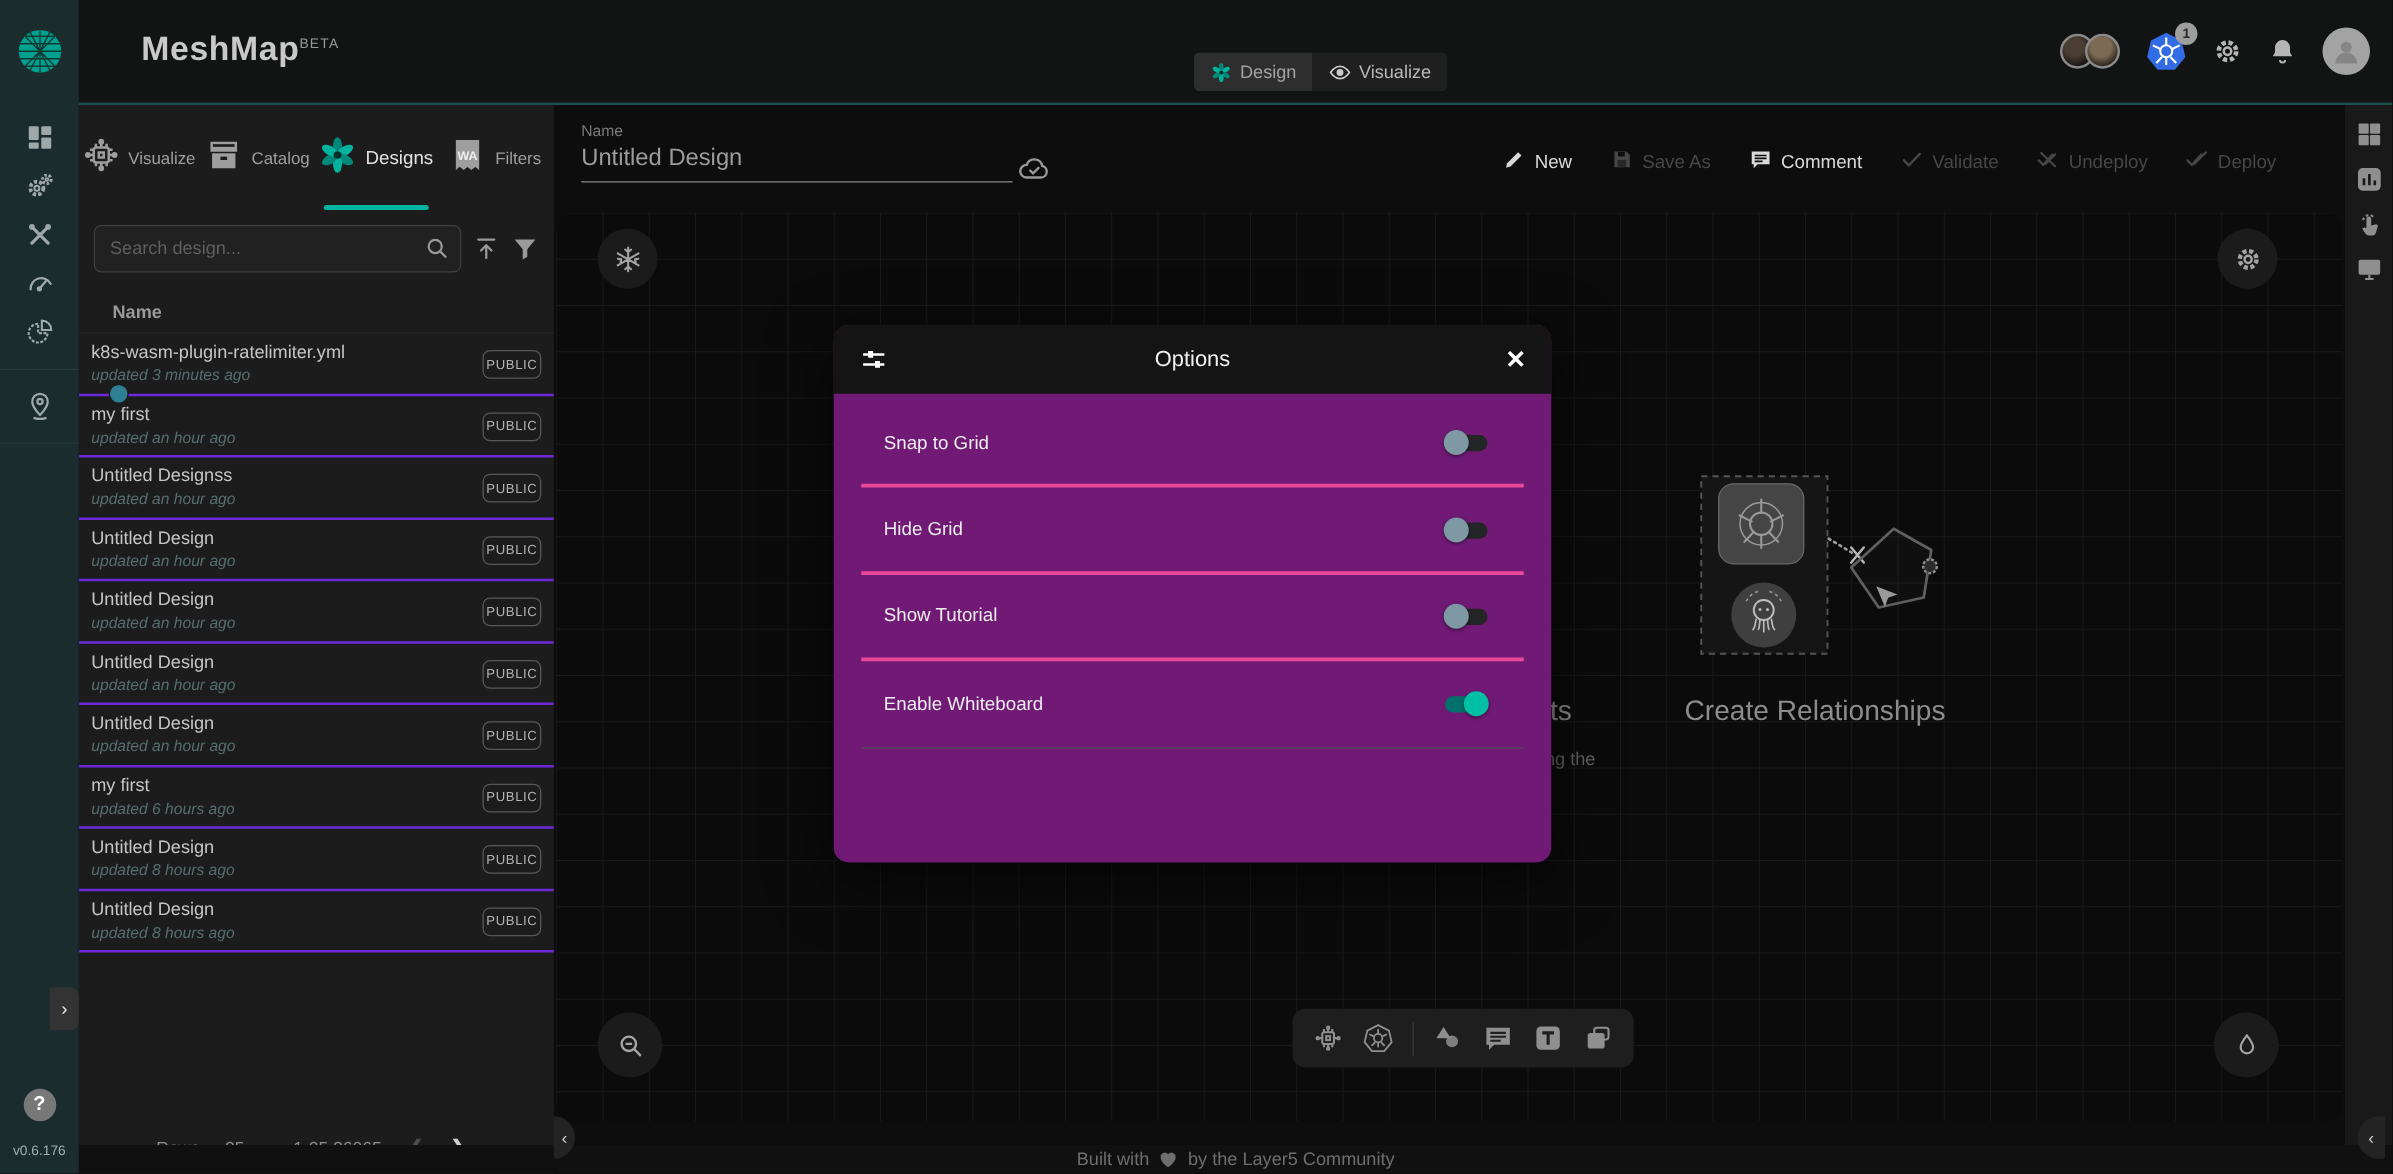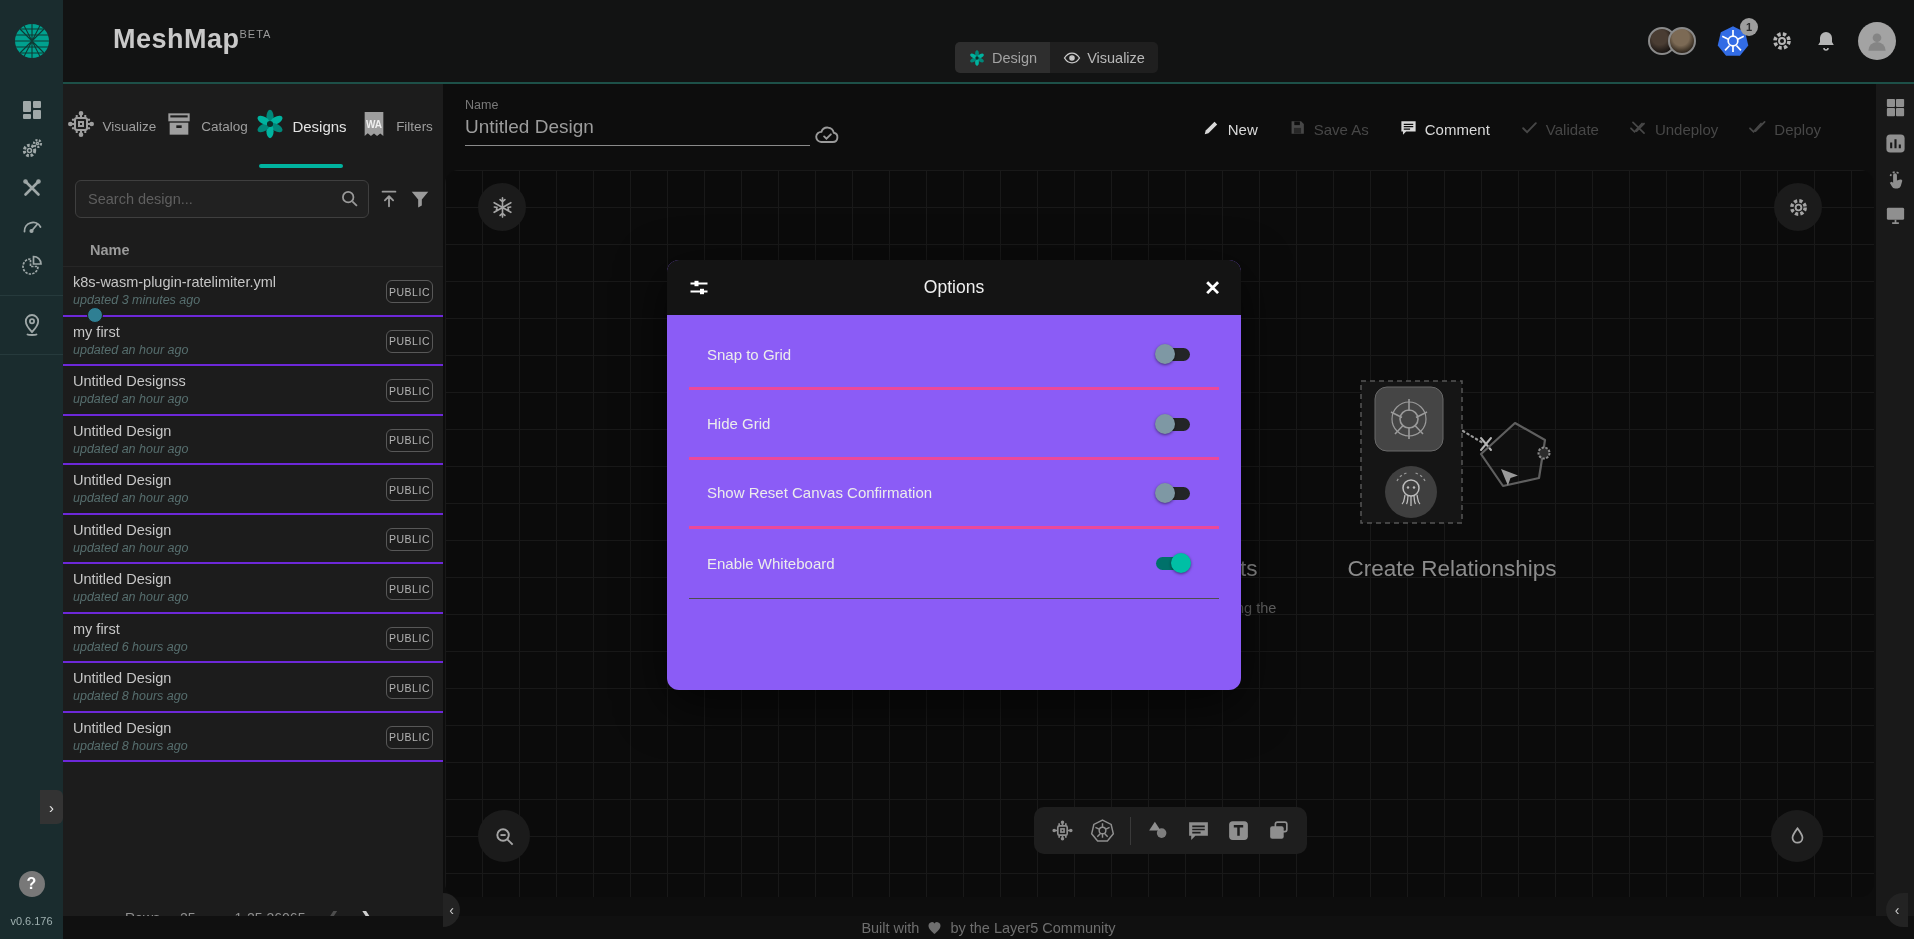--- a/index.html
+++ b/index.html
@@ -126,21 +126,21 @@
                     display:flex; align-items:center; justify-content:center; z-index:9; }
 
   
   .bottombar { position:absolute; left:63px; right:0; bottom:0; height:23px; background:#101010; z-index:7;
                display:flex; align-items:center; justify-content:center; gap:7px;
                color:#6e6e6e; font-size:14.5px; pointer-events:none; }
   .bottombar svg { width:17px; height:17px; }
 
   
   .modal { position:absolute; left:667px; top:260px; width:574px; height:430px; border-radius:12px;
-           overflow:hidden; background:#8b5cf6; box-shadow:0 14px 50px rgba(0,0,0,.65); z-index:50; }
+           overflow:hidden; background:#701a75; box-shadow:0 14px 50px rgba(0,0,0,.65); z-index:50; }
   .modal-head { height:55px; background:#141414; display:flex; align-items:center; padding:0 20px; position:relative; }
   .modal-title { position:absolute; left:0; right:0; text-align:center; color:#f0f0f0; font-size:17.5px; }
   .modal-head .tune { width:24px; height:24px; z-index:2; }
   .modal-close { margin-left:auto; color:#fff; font-size:20px; font-weight:bold; z-index:2; }
   .modal-body { padding:6px 0 0 0; }
   .orow { height:69.4px; margin:0 22px; padding:0 28px 0 18px; display:flex; align-items:center;
           justify-content:space-between; border-bottom:3px solid #ec4899; }
   .orow:last-child { border-bottom:1px solid #4e4e4e; }
   .olabel { color:#ececec; font-size:15px; }
   .switch { position:relative; width:36px; height:20px; }
@@ -617,28 +617,28 @@
   </div>
 
   <div class="orow">
     <span class="olabel">Hide Grid</span>
     <span class="switch">
       <span class="track"></span>
       <span class="thumb"></span>
     </span>
   </div>
 
-
   <div class="orow">
-    <span class="olabel">Show Reset Canvas Confirmation</span>
+    <span class="olabel">Show Tutorial</span>
     <span class="switch">
       <span class="track"></span>
       <span class="thumb"></span>
     </span>
   </div>
+
 
   <div class="orow">
     <span class="olabel">Enable Whiteboard</span>
     <span class="switch on">
       <span class="track"></span>
       <span class="thumb"></span>
     </span>
   </div>
 </div>
   </div>

